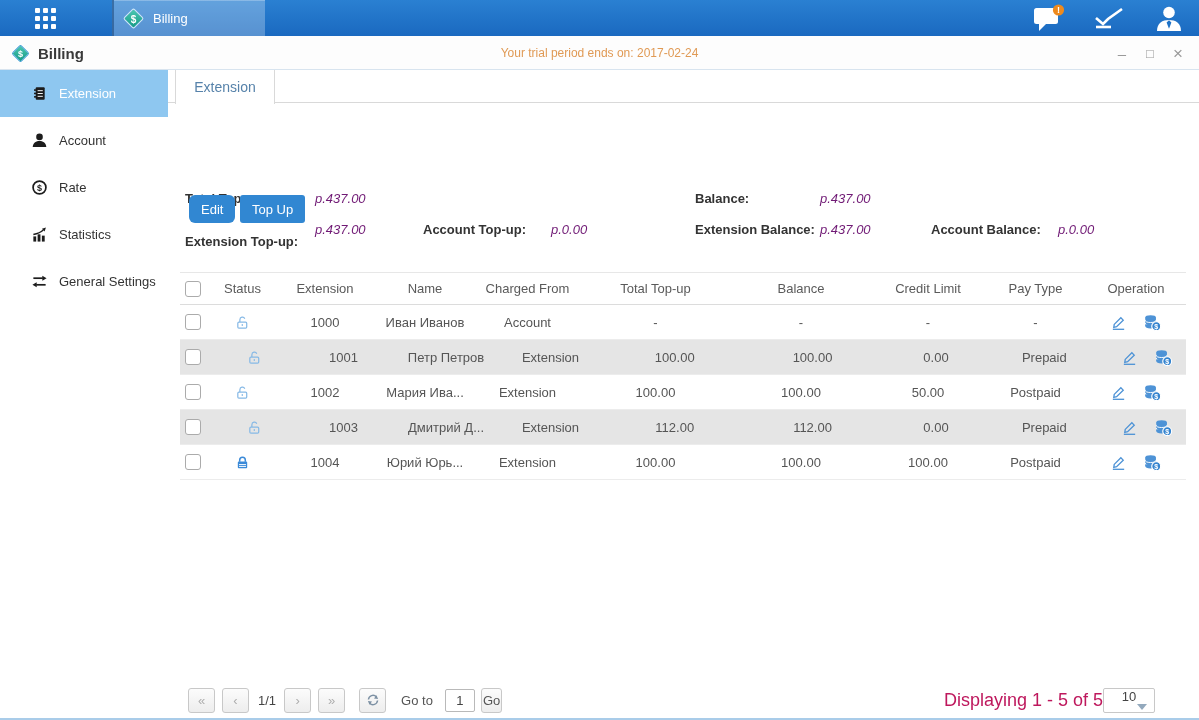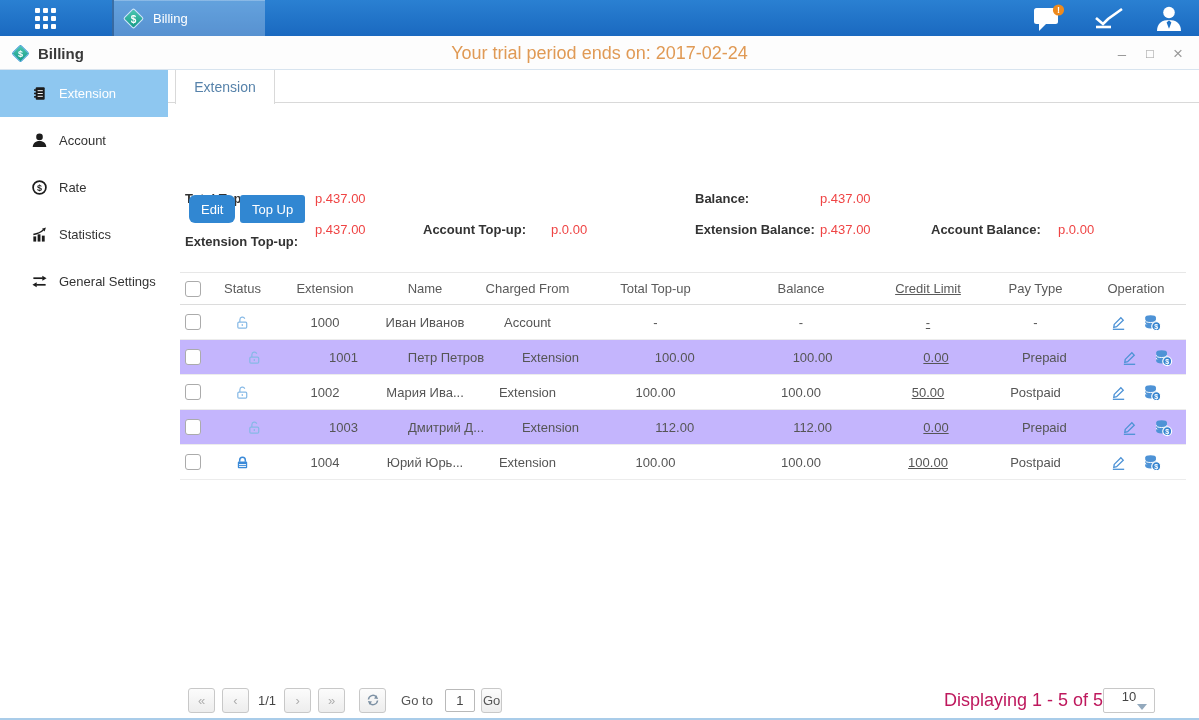--- a/index.html
+++ b/index.html
@@ -27,21 +27,21 @@
   .tb-ico { width:60px; display:flex; justify-content:center; cursor:pointer; position:relative; }
 
   
   .titlebar { position:absolute; left:0; top:36px; width:1199px; height:34px; background:#fdfdfd;
     border-bottom:1px solid #d8e4ef; }
   .title-left { position:absolute; left:14px; top:0; height:34px; display:flex; align-items:center; }
   .diamond.small { width:13px; height:13px; border:1.5px solid #3f9fd2; }
   .diamond.small b { font-size:9px; }
   .win-title { margin-left:11px; font-size:15px; font-weight:bold; color:#3a3a3a; }
   .trial { position:absolute; left:0; top:0; width:100%; height:34px; line-height:34px;
-    text-align:center; color:#e09a55; font-size:18px; }
+    text-align:center; color:#e09a55; font-size:12px; }
   .win-controls { position:absolute; right:12px; top:0; height:34px; display:flex; align-items:center; gap:10px; }
   .wc { width:18px; height:18px; display:flex; align-items:center; justify-content:center;
     color:#9a9a9a; font-size:15px; cursor:pointer; line-height:1; }
 
   
   .sidebar { position:absolute; left:0; top:70px; width:168px; height:648px; background:#fff; }
   .side-item { height:47px; display:flex; align-items:center; padding-left:31px; cursor:pointer; }
   .side-item svg { flex:0 0 auto; }
   .side-item .lbl { margin-left:11px; font-size:13px; color:#333; }
   .side-item.active { background:#8ec7f0; }
@@ -50,35 +50,35 @@
   
   .main { position:absolute; left:168px; top:70px; width:1031px; height:648px; background:#fff; }
   .tabstrip { position:absolute; left:0; top:0; width:100%; height:33px; border-bottom:1px solid #d9d9d9; }
   .tab { position:absolute; left:7px; top:0; width:100px; height:34px; background:#fff;
     border-left:1px solid #d9d9d9; border-right:1px solid #d9d9d9;
     display:flex; align-items:center; justify-content:center;
     color:#56Referer82aa; color:#5682aa; font-size:14px; cursor:pointer; }
 
   .kv { position:absolute; font-size:13px; white-space:nowrap; }
   .kv.k { font-weight:bold; color:#333; }
-  .kv.v { color:#ef4444; }
+  .kv.v { color:#701a75;font-style:italic; }
 
   .btn { position:absolute; height:28px; background:#3187d2; color:#fff; border:none;
     border-radius:3px; font-size:13px; font-family:inherit; padding:0 12px; cursor:pointer; }
 
   
   .table { position:absolute; left:12px; top:174px; width:1006px; font-size:13px; color:#555;margin-top:28px; }
   .t-row { display:flex; align-items:center; height:35px; border-bottom:1px solid #ececec; background:#fff; }
-  .t-row.alt { background:#c4b5fd;gap:25px; }
+  .t-row.alt { background:#e5e5e5;gap:25px; }
   .t-head { display:flex; align-items:center; height:33px; border-top:1px solid #e7e7e7;
     border-bottom:1px solid #dcdcdc; color:#5a5a5a; }
   .cell { display:flex; align-items:center; justify-content:center; overflow:hidden; white-space:nowrap; }
   .c1{width:30px;justify-content:flex-start;padding-left:5px;} .c2{width:65px;} .c3{width:100px;}
   .c4{width:100px;} .c5{width:105px;} .c6{width:151px;} .c7{width:140px;}
-  .c8{width:114px;text-decoration:underline;} .c9{width:101px;} .c10{width:100px;gap:16px;}
+  .c8{width:114px;} .c9{width:101px;} .c10{width:100px;gap:16px;}
   .cb { width:16px; height:16px; border:1px solid #ababab; border-radius:3px; background:#fff; cursor:pointer; }
   .op-ico { cursor:pointer; display:flex; }
 
   
   .pagebar { position:absolute; left:20px; top:616px; width:998px; height:28px;
     display:flex; align-items:center; }
   .pg-btn { width:27px; height:25px; margin-right:7px; background:linear-gradient(#fcfcfc,#ededed);
     border:1px solid #c8c8c8; border-radius:3px; color:#aeaeae; font-size:13px;
     display:flex; align-items:center; justify-content:center; cursor:pointer; }
   .pg-ind { color:#444; margin:0 8px 0 2px; font-size:13px; }

